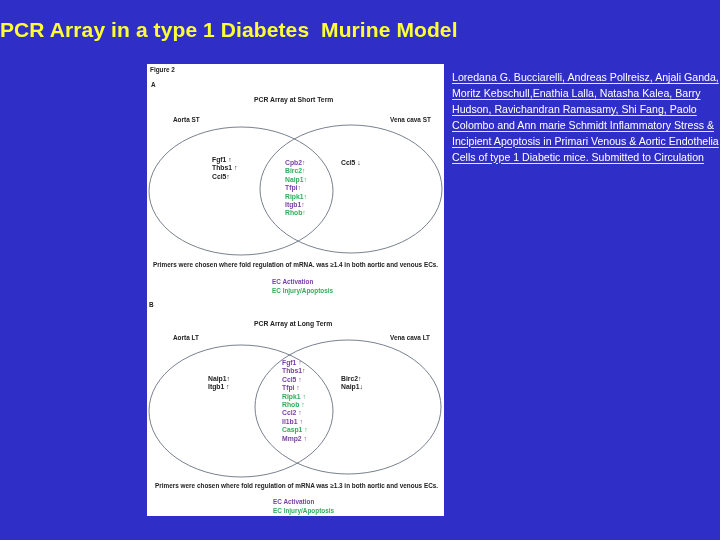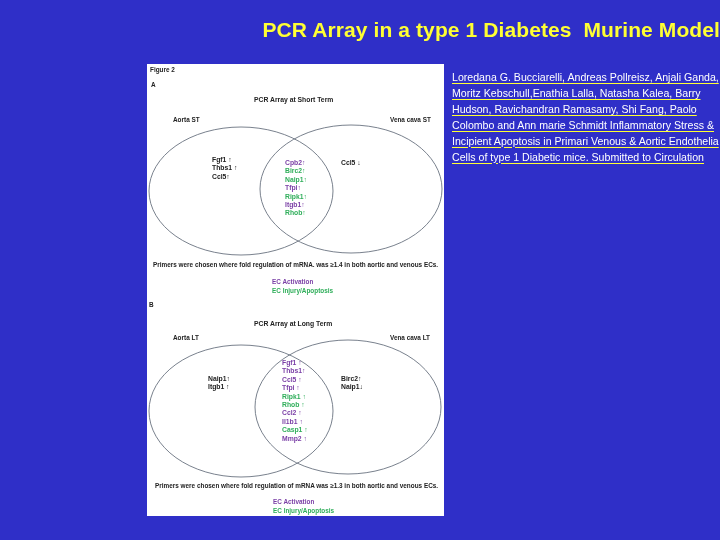--- a/index.html
+++ b/index.html
@@ -6,21 +6,21 @@
     body {
       width: 720px; height: 540px;
       background: #2f2fc8;
       position: relative;
       overflow: hidden;
       font-family: "Liberation Sans", sans-serif;
     }
     .slide-title {
       position: absolute;
       left: 0; top: 18px; width: 720px;
-      text-align: right;
+      text-align: left;
       color: #ffff33;
       font-weight: bold;
       font-size: 21px;
       letter-spacing: 0.1px;
       white-space: pre;
       padding-left: 0px;
       box-sizing: border-box;
     }
     .citation {
       position: absolute;

